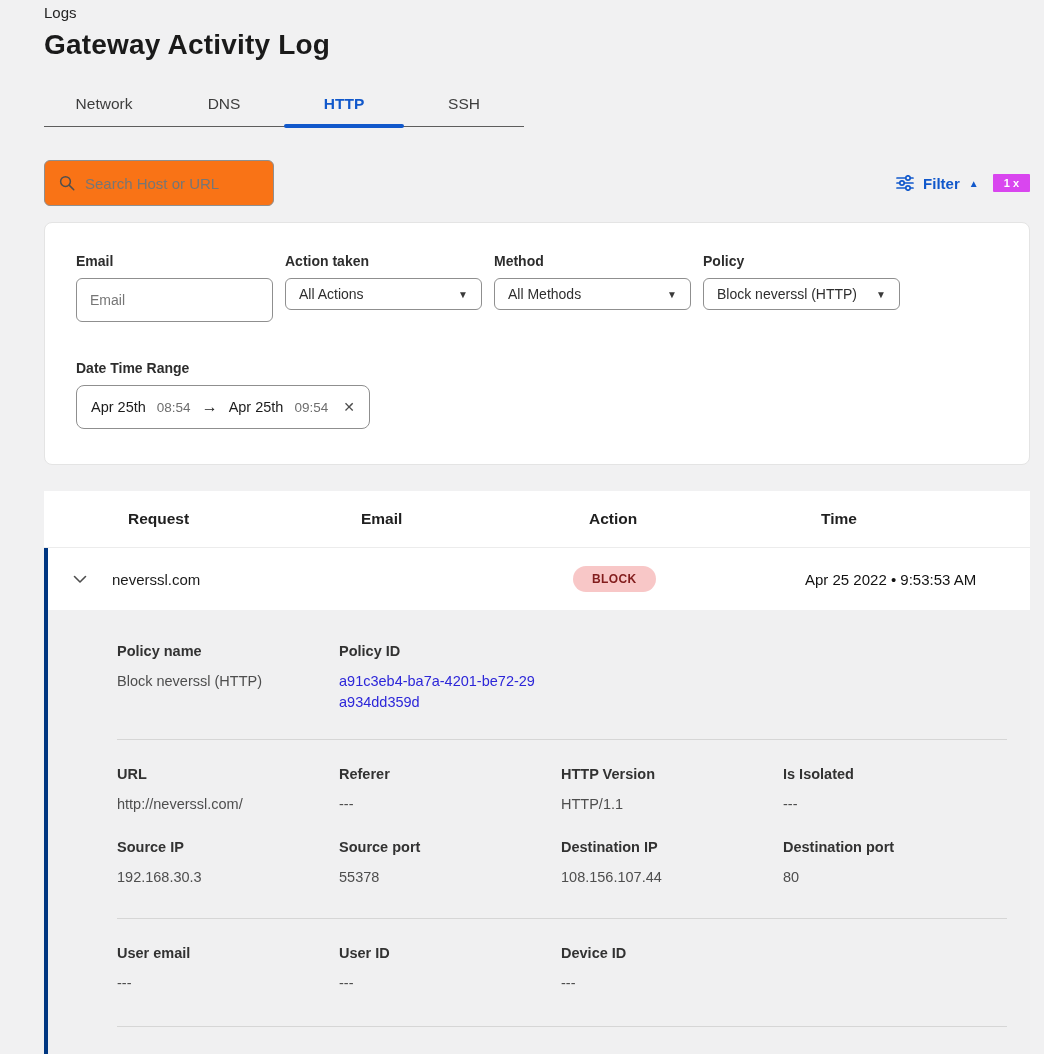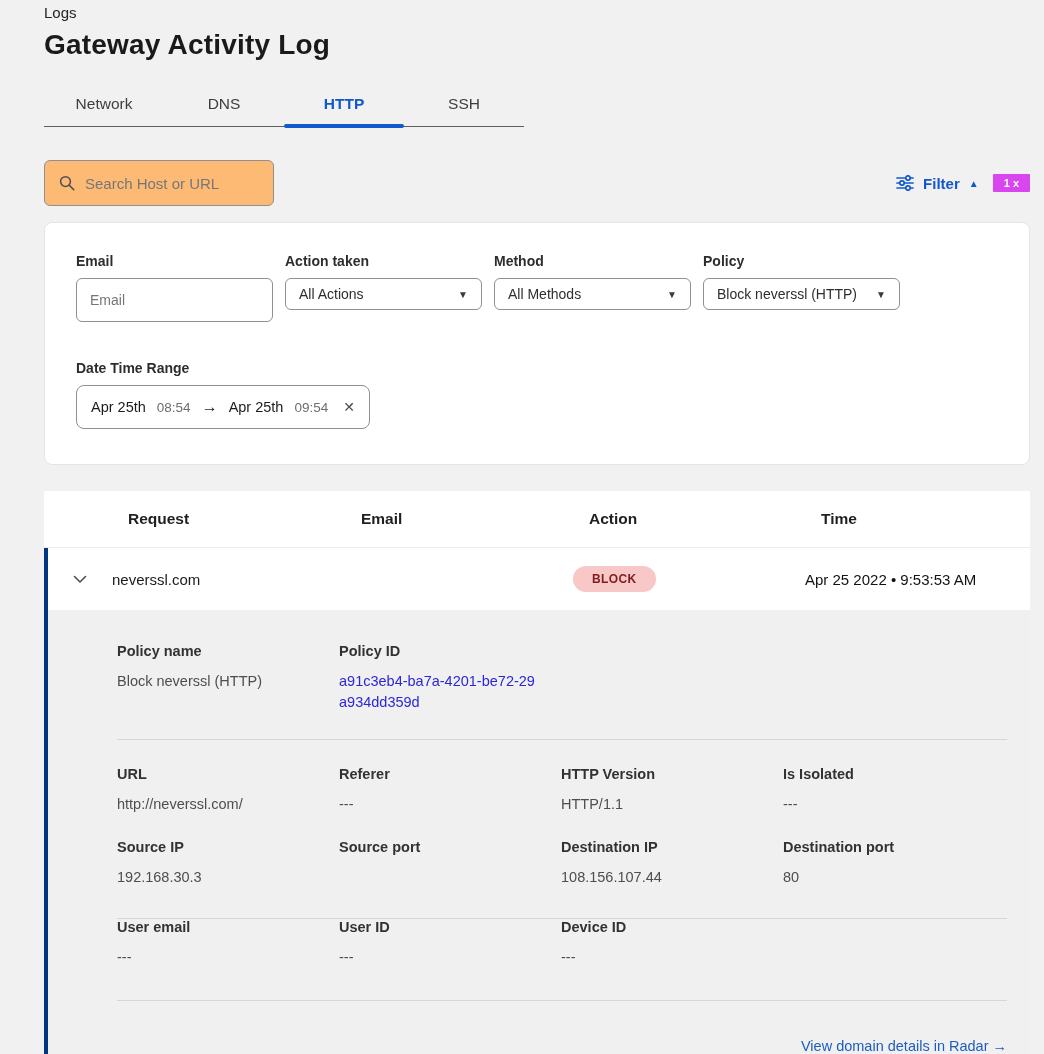--- a/index.html
+++ b/index.html
@@ -16,21 +16,21 @@
   .page-title { font-size: 28px; font-weight: 700; color: #1a1a1a; margin-top: 8px; letter-spacing: .2px; }
 
   
   .tabs { display: flex; width: 480px; margin-top: 24px; border-bottom: 1px solid #5d5d5d; }
   .tab { width: 120px; text-align: center; padding: 10px 0 13px; font-size: 15.5px; color: #3d3d3d; position: relative; cursor: pointer; }
   .tab.active { color: #1158cb; font-weight: 700; text-align: center; }
   .tab.active::after { content: ""; position: absolute; left: 0; right: 0; bottom: -2px; height: 4px; background: #1158cb; border-radius: 2px; }
 
   
   .toolbar { display: flex; justify-content: space-between; align-items: center; margin-top: 33px; }
-  .search-box { width: 230px; height: 46px; background: #fdba74; border: 1px solid #8f8f8f; border-radius: 6px; display: flex; align-items: center; padding: 0 13px; gap: 9px; }
+  .search-box { width: 230px; height: 46px; background: #f97316; border: 1px solid #8f8f8f; border-radius: 6px; display: flex; align-items: center; padding: 0 13px; gap: 9px; }
   .search-box input { border: none; outline: none; font-size: 15px; width: 100%; font-family: inherit; color: #333; background: transparent; }
   .search-box input::placeholder { color: #767676; }
   .filter-controls { display: flex; align-items: center; gap: 9px; }
   .filter-label { color: #1158cb; font-weight: 700; font-size: 15px; cursor: pointer; }
   .caret-up { color: #1158cb; font-size: 10px; cursor: pointer; }
   .filter-badge { background: #d946ef; color: #fff; font-size: 11px; font-weight: 700; border-radius: 1px; padding: 3px 11px; margin-left: 5px; cursor: pointer; }
 
   
   .filter-card { margin-top: 16px; background: #fff; border: 1px solid #e4e4e4; border-radius: 8px; padding: 30px 31px 35px; }
   .filter-grid { display: flex; gap: 12px; }
@@ -61,21 +61,21 @@
   .expanded { background: #f0f0f1; border-left: 4px solid #003681; padding: 33px 23px 0 69px; height: 481px; }
   .detail-grid { display: grid; grid-template-columns: repeat(4, 222px); }
   .detail-label { font-size: 14.5px; font-weight: 700; color: #323232; margin-bottom: 12px; }
   .detail-value { font-size: 14.5px; color: #4e4e4e; line-height: 21px; }
   .policy-link { color: #2c26d9; max-width: 196px; word-break: break-all; cursor: pointer; }
   .divider { border-top: 1px solid #d6d6d6; }
   .d1 { margin-top: 26px; }
   .s2 { margin-top: 26px; }
   .sub2 { margin-top: 24px; }
   .d2 { margin-top: 30px; }
-  .s3 { }
+  .s3 { margin-top: 26px; }
   .d3 { margin-top: 32px; }
   .radar-row { margin-top: 36px; text-align: right; }
   .radar-link { color: #1d5dc2; font-size: 14.5px; cursor: pointer; }
 
   svg { display: block; }
 </style>
 </head>
 <body>
 
 <div class="content">
@@ -217,20 +217,21 @@
         </div>
       </div>
 
       <div class="detail-grid sub2">
         <div>
           <div class="detail-label">Source IP</div>
           <div class="detail-value">192.168.30.3</div>
         </div>
         <div>
           <div class="detail-label">Source port</div>
+          <div class="detail-value">55378</div>
         </div>
         <div>
           <div class="detail-label">Destination IP</div>
           <div class="detail-value">108.156.107.44</div>
         </div>
         <div>
           <div class="detail-label">Destination port</div>
           <div class="detail-value">80</div>
         </div>
       </div>

